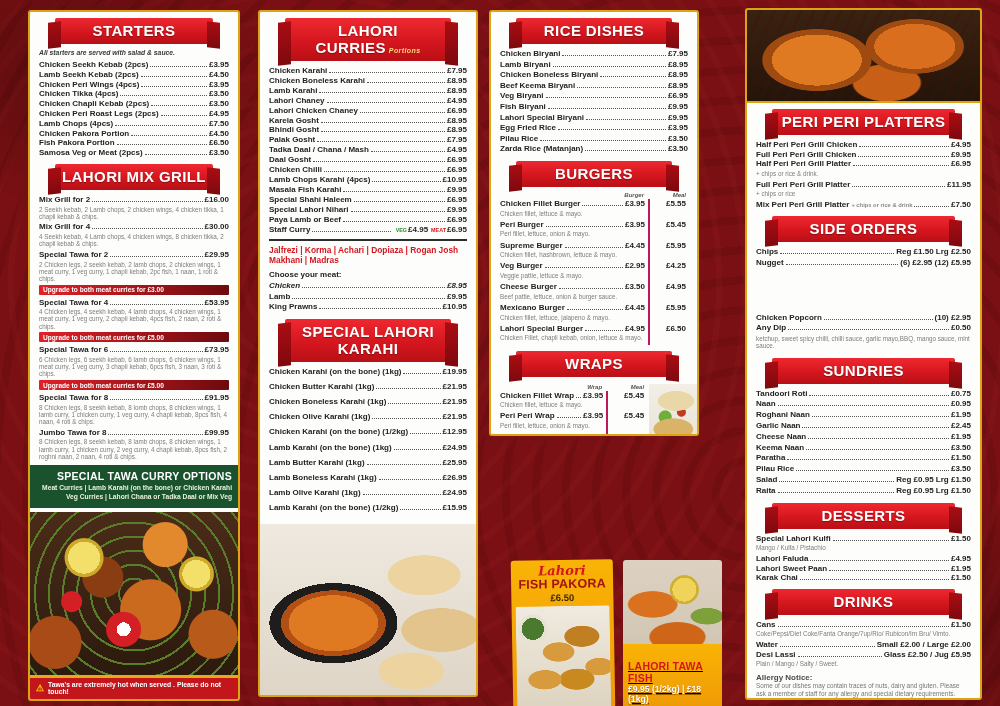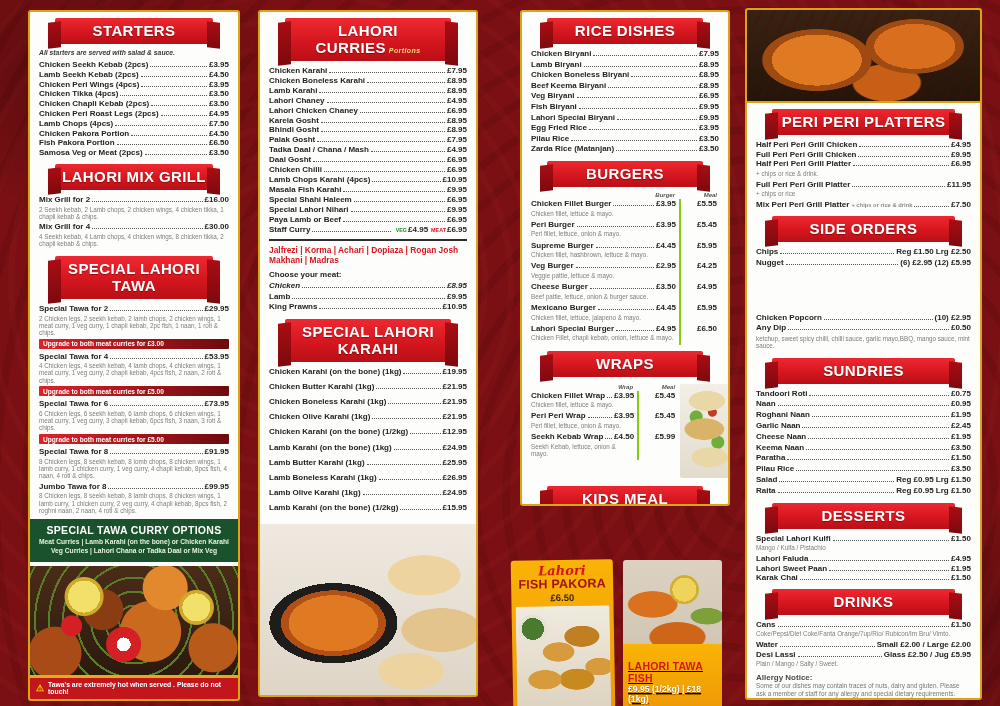--- a/index.html
+++ b/index.html
@@ -13,21 +13,21 @@
       radial-gradient(ellipse 300px 200px at 95% 90%, rgba(0,0,0,.25), transparent 70%),
       repeating-radial-gradient(circle at 30% 40%, rgba(150,30,30,.18) 0 6px, transparent 6px 26px),
       repeating-radial-gradient(circle at 75% 70%, rgba(90,8,10,.30) 0 8px, transparent 8px 30px);
   }
   .col {
     position:absolute; background:#fdfdfb; border:2px solid #dca413; border-radius:3px;
     display:flex; flex-direction:column; overflow:hidden;
   }
   #col1 { left:28px;  top:10px; width:212px; height:691px; }
   #col2 { left:258px; top:10px; width:220px; height:687px; }
-  #col3 { left:520px; top:10px; width:210px; height:496px; }
+  #col3 { left:489px; top:10px; width:210px; height:426px; }
   #col4 { left:745px; top:8px;  width:237px; height:692px; }
 
   .sec { padding:0 9px; }
 
   
   .ribbon {
     position:relative; margin:6px 16px 5px; z-index:1;
     background:linear-gradient(180deg,#ee2830 0%, #d5161e 55%, #b90f16 100%);
     color:#fff; text-align:center; font-weight:800; font-size:15px;
     letter-spacing:.4px; padding:4px 2px 5px; border-radius:2px;
@@ -66,29 +66,29 @@
     border-top:2px solid #2c2c2c; margin-top:4px; padding-top:4px;
   }
   .choose { font-weight:800; font-size:8px; color:#232323; margin:5px 0 2px; }
 
   
   .bhead { display:flex; font-size:6px; font-style:italic; font-weight:700; color:#555; margin:2px 0 1px; }
   .bhead .bh1 { flex:1; text-align:right; padding-right:4px; }
   .bhead .bh2 { width:40px; text-align:right; padding-right:2px; }
   .brow { display:flex; align-items:stretch; }
   .bleft { flex:1; padding-right:3px; }
-  .bmeal { width:40px; border-left:2px solid #84cc16; text-align:right; font-weight:800; font-size:8px; color:#232323; padding:0 2px 0 0; }
+  .bmeal { width:40px; border-left:2px solid #be185d; text-align:right; font-weight:800; font-size:8px; color:#232323; padding:0 2px 0 0; }
   .brow .desc { margin-bottom:3px; }
 
   .wrapflex { display:flex; }
   .wleft { flex:1; }
   .photo { flex:none; }
 
   
-  .greenbox { background:#19522c; color:#fff; text-align:center; padding:5px 6px 6px; margin-top:3px; }
+  .greenbox { background:#19522c; color:#fff; text-align:right; padding:5px 6px 6px; margin-top:3px; }
   .greenbox .gb-title { font-weight:800; font-size:10.5px; letter-spacing:.3px; margin-bottom:2px; }
   .greenbox .gb-line { font-size:6.7px; font-weight:600; color:#e8f3de; line-height:8.6px; }
 
   
   .warnstrip {
     background:#c3161c; border-top:3px solid #e5ac18; color:#fff;
     font-size:6.8px; font-weight:800; padding:3px 6px 4px; display:flex; gap:4px; align-items:center;
   }
   .warn-icon { color:#ffcc00; font-size:9px; line-height:8px; }
 
@@ -276,21 +276,20 @@
             <span class="dots"></span>
             <span class="pr">£30.00</span>
           </div>
           <div class="desc">4 Seekh kebab, 4 Lamb chops, 4 chicken wings, 8 chicken tikka, 2 chapli kebab &amp; chips.</div>
         </div>
 
       </div>
   </div>
 
   <div class="sec" id="c1-tawa">
-    <div class="ribbon">SPECIAL LAHORI TAWA</div>
     <div>
 
         <div class="item">
           <div class="row">
             <span class="nm">Special Tawa for 2</span>
             <span class="dots"></span>
             <span class="pr">£29.95</span>
           </div>
           <div class="desc">2 Chicken legs, 2 seekh kebab, 2 lamb chops, 2 chicken wings, 1 meat curry, 1 veg curry, 1 chapli kebab, 2pc fish, 1 naan, 1 roti &amp; chips.</div>
           <div class="upgrade">Upgrade to both meat curries for £3.00</div>

